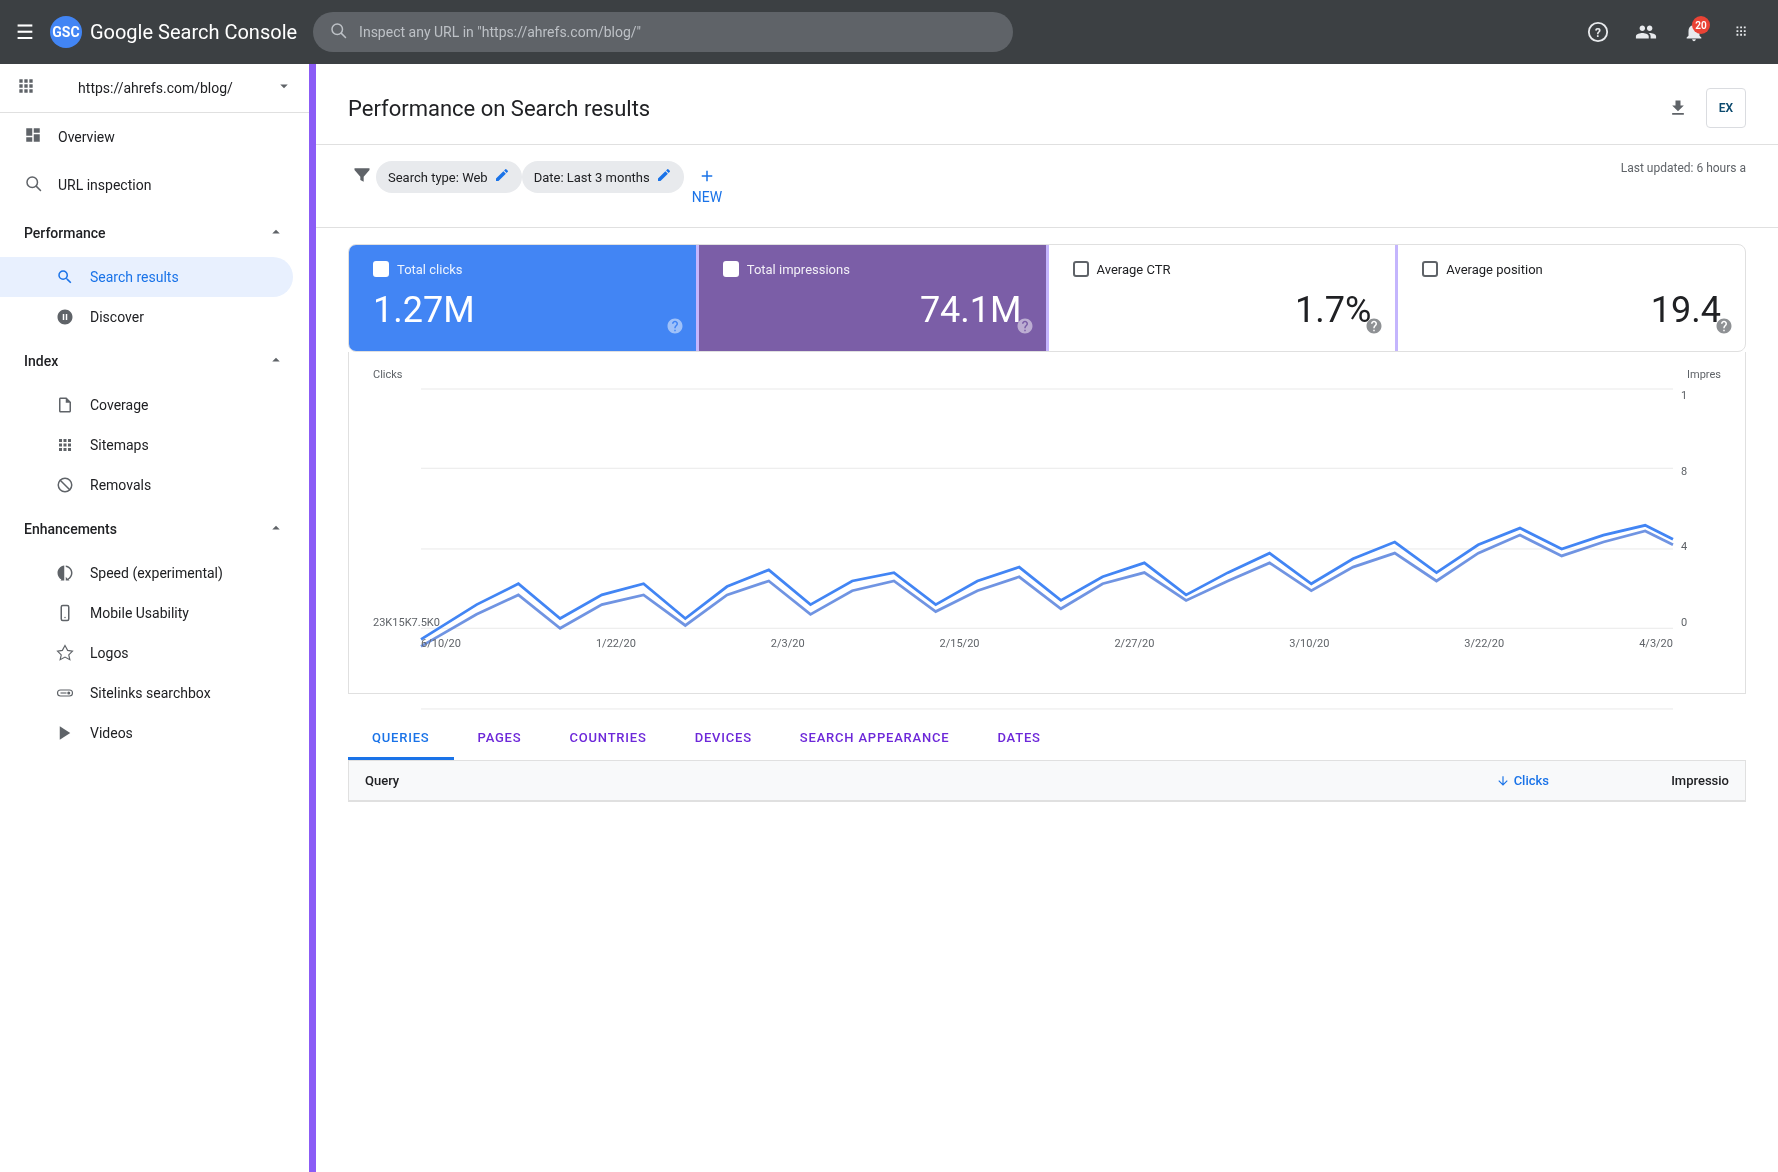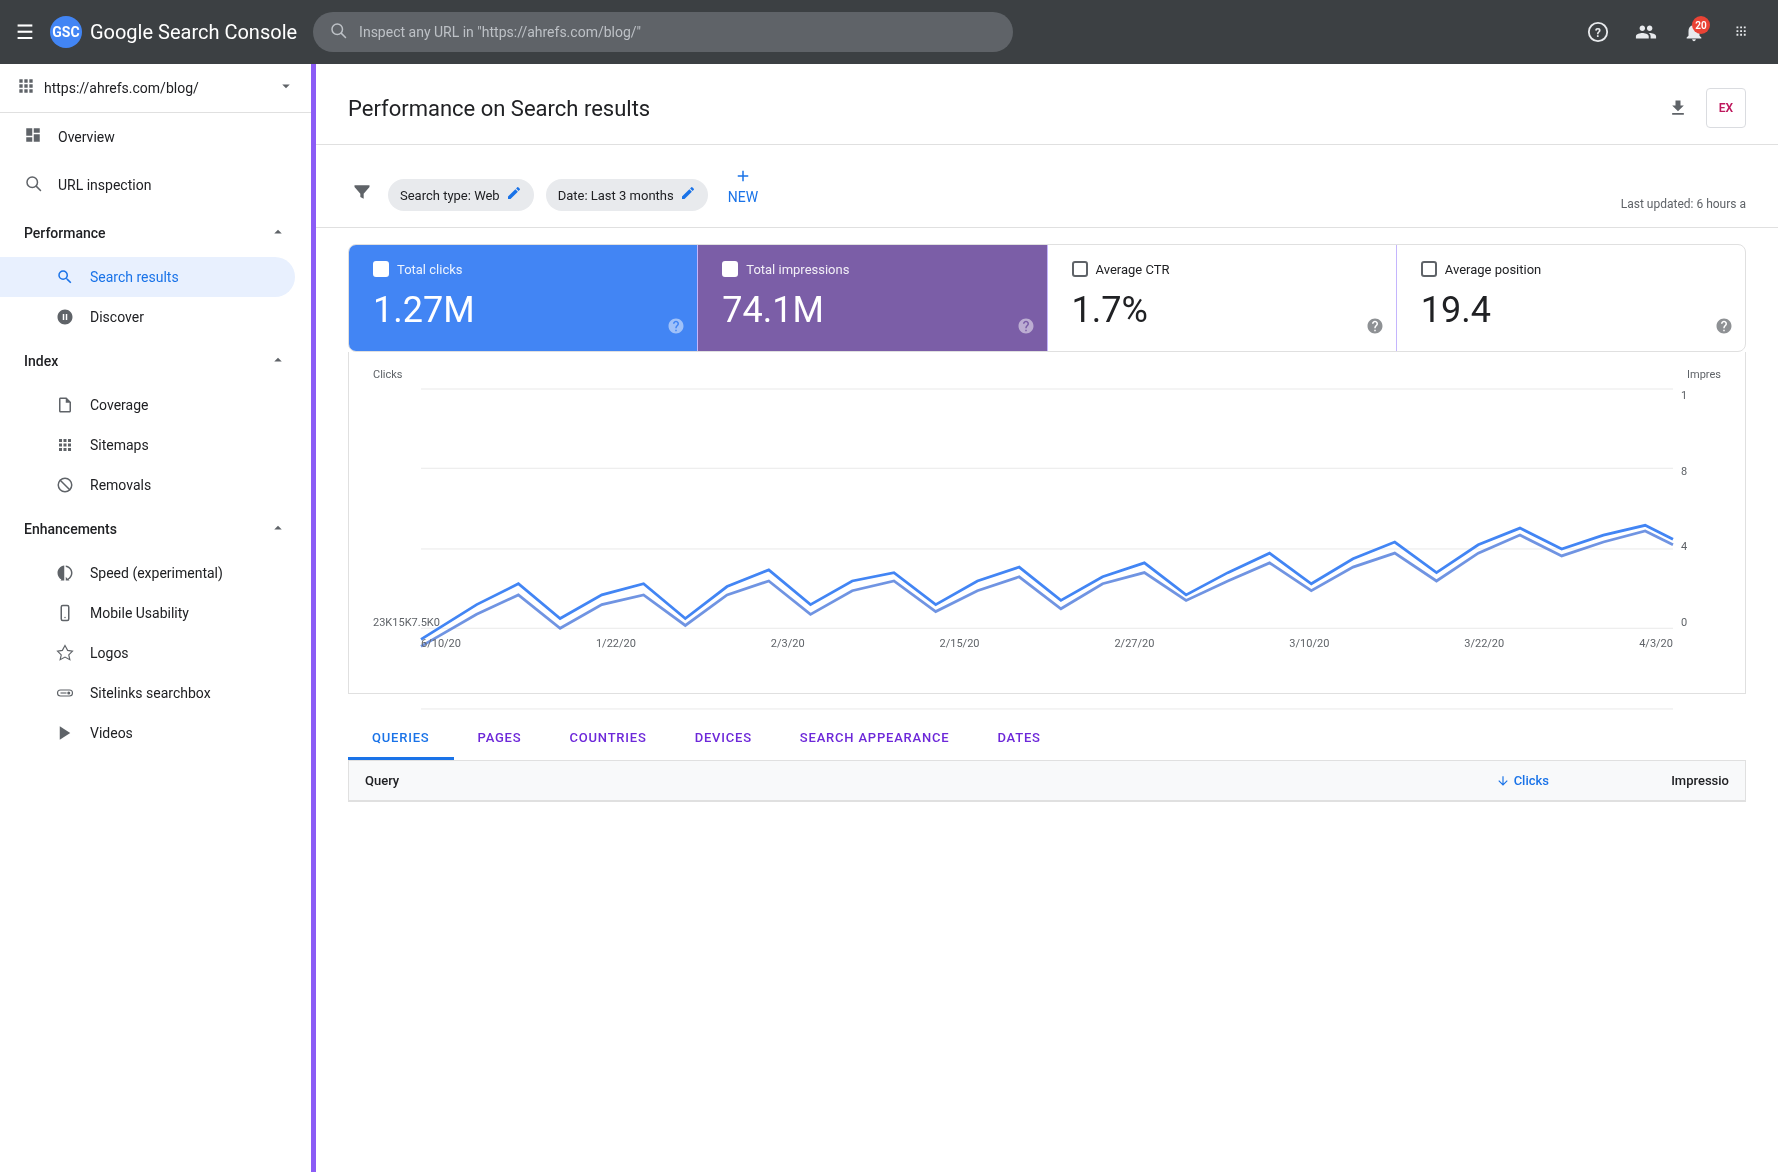--- a/index.html
+++ b/index.html
@@ -62,23 +62,24 @@
       display: flex;
       margin-top: 64px;
       height: calc(100vh - 64px);
     }
 
     
     .sidebar {
       width: 316px;
       min-width: 316px;
       background: #fff;
-      border-right: 5px solid #8b5cf6;
+      border-right: 7px solid #8b5cf6;
       overflow-y: auto;
       padding-bottom: 24px;
+      text-align: center;
     }
 
     
     .property-selector {
       display: flex;
       align-items: center;
       padding: 12px 16px;
       border-bottom: 1px solid #e0e0e0;
       gap: 8px;
       cursor: pointer;
@@ -150,23 +151,23 @@
       border-radius: 50%;
       display: flex; align-items: center; justify-content: center;
       cursor: pointer;
       color: #5f6368;
       font-size: 20px;
     }
 
     
     .filter-bar {
       display: flex;
-      align-items: flex-end;
+      align-items: flex-start;
       padding: 16px 32px;
-      gap: 12px;
+      gap: 0;
       border-bottom: 1px solid #e0e0e0;
     }
     .filter-icon-btn { color: #5f6368; cursor: pointer; font-size: 20px; padding: 4px; }
     .filter-chip {
       display: flex;
       align-items: center;
       gap: 6px;
       background: #e8eaed;
       border-radius: 16px;
       padding: 6px 12px;
@@ -200,21 +201,21 @@
       border: 1px solid #e0e0e0;
       border-radius: 8px;
       overflow: hidden;
     }
     .metric-card {
       flex: 1;
       padding: 16px 24px 20px;
       cursor: pointer;
       position: relative;
     }
-    .metric-card + .metric-card { border-left: 1px solid #c4b5fd; }
+    .metric-card + .metric-card { border-left: 3px solid #c4b5fd; text-align: right; }
     .metric-card.active-blue { background: #4285f4; color: white; }
     .metric-card.active-purple { background: #7b5ea7; color: white; }
     .metric-card-header {
       display: flex;
       align-items: center;
       gap: 8px;
       margin-bottom: 12px;
       font-size: 13px;
     }
     .metric-checkbox {
@@ -535,21 +536,21 @@
   <div class="main">
 
     <div class="page-header">
       <h1 class="page-title">Performance on Search results</h1>
       <div class="page-header-actions">
         <div class="icon-btn-round">
           <svg width="20" height="20" viewBox="0 0 24 24" fill="#5f6368">
               <path d="M19 9h-4V3H9v6H5l7 7 7-7zM5 18v2h14v-2H5z"></path>
             </svg>
         </div>
-        <div class="icon-btn-round" style="font-size:12px; font-weight:600; color:#be185d; width:40px; height:40px; border:1px solid #dadce0; border-radius:4px;">EX</div>
+        <div class="icon-btn-round" style="font-size:12px; font-weight:600; color:#0c4a6e; width:40px; height:40px; border:1px solid #dadce0; border-radius:4px;">EX</div>
       </div>
     </div>
 
     <div class="filter-bar">
       <span class="filter-icon-btn">
         <svg width="20" height="20" viewBox="0 0 24 24" fill="#5f6368">
             <path d="M3 4h18v2l-7 8v6l-4-2V14L3 6V4z"></path>
           </svg>
       </span>
       <div class="filter-chip">

